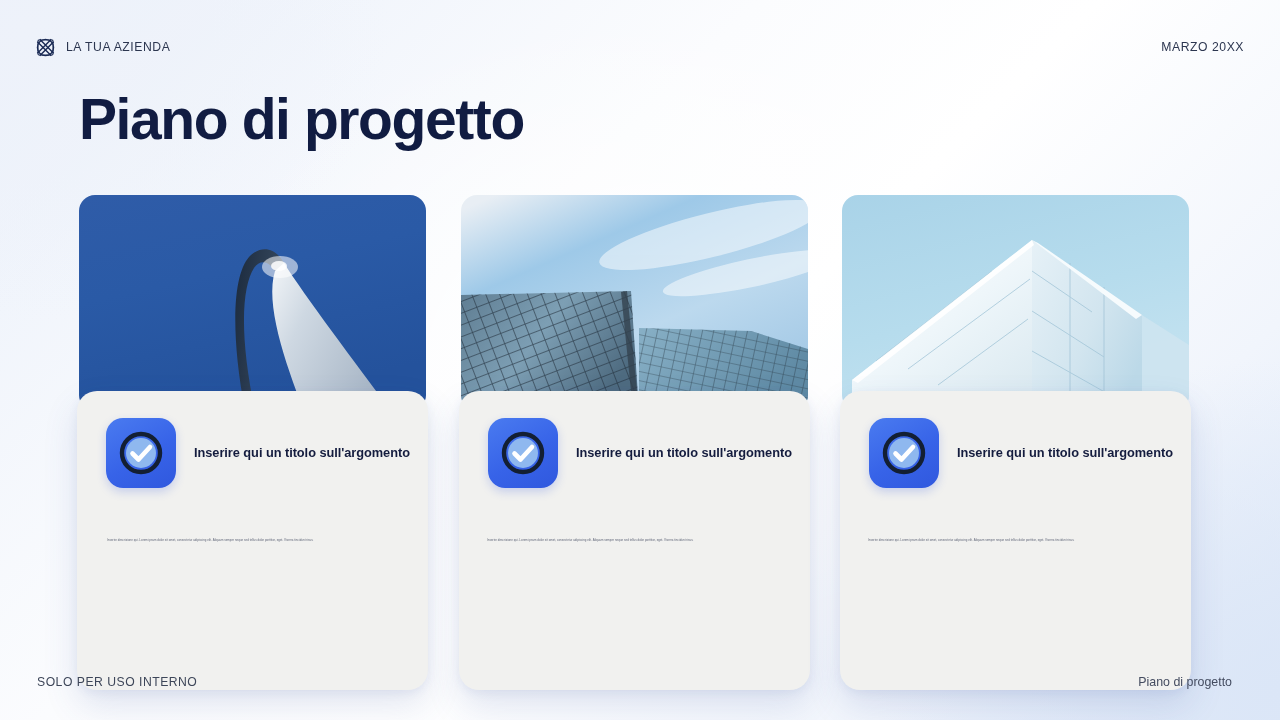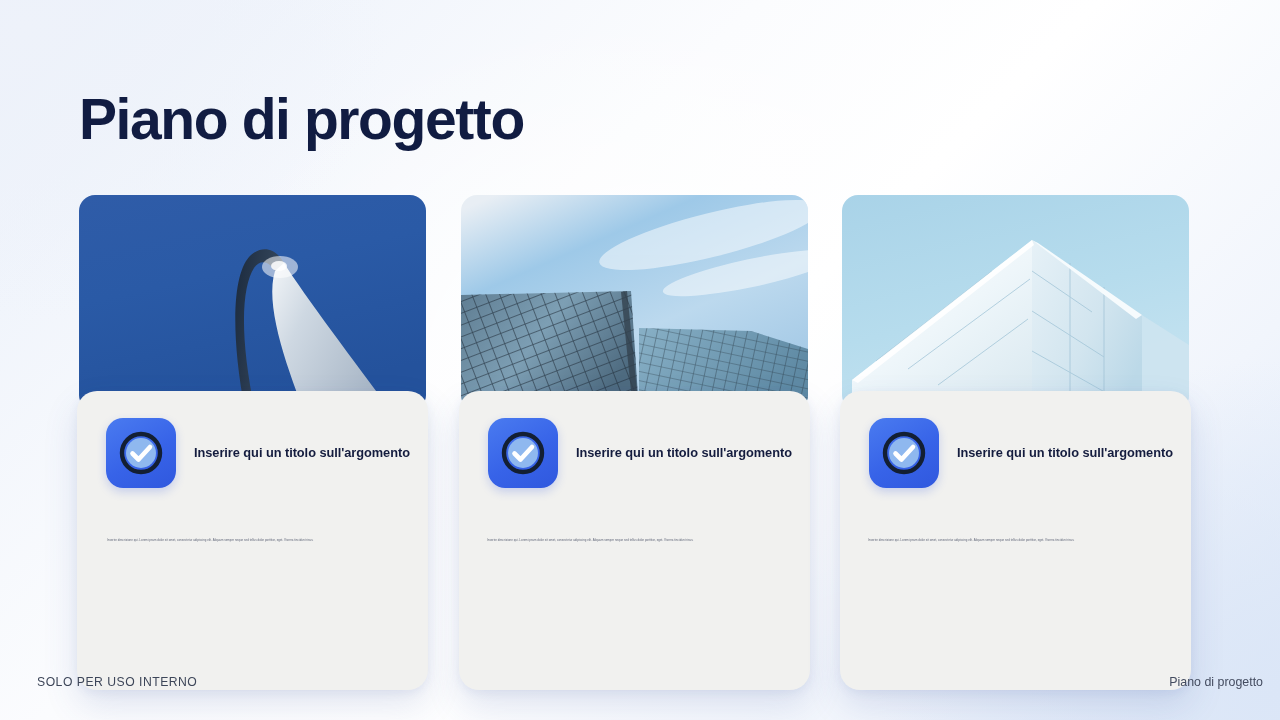--- a/index.html
+++ b/index.html
@@ -118,35 +118,48 @@
   }
   .card-2 .card-body { left:28px; right:28px; }
   .card-3 .card-body { left:28px; right:28px; }
 
   
   .footer {
     position:absolute; left:0; bottom:0;
     width:1280px; height:76px;
     display:flex; align-items:center;
     justify-content:space-between;
-    padding:0 17px 0 37px;
+    padding:0 48px 0 37px;
   }
   .footer-left {
     font-size:12.2px; letter-spacing:0.5px;
     color:#3d4659; font-weight:400;
   }
   .footer-right {
     font-size:12.4px; color:#444c60; font-weight:400;
   }
 </style>
 </head>
 <body>
 
 <div class="slide">
 
+  <div class="header">
+    <div class="brand">
+      <span class="brand-logo">
+        <svg viewBox="0 0 24 24" fill="none" stroke="#1b2b55" stroke-width="1.5">
+          <path d="M6 3.5 L20.5 18 M3.5 6 L18 20.5 M18 3.5 L3.5 18 M20.5 6 L6 20.5"></path>
+          <path d="M3.5 12 A8.5 8.5 0 0 1 12 3.5 A8.5 8.5 0 0 1 20.5 12 A8.5 8.5 0 0 1 12 20.5 A8.5 8.5 0 0 1 3.5 12 Z" stroke-width="1.3"></path>
+          <rect x="4.2" y="4.2" width="15.6" height="15.6" rx="1" stroke-width="1.1"></rect>
+        </svg>
+      </span>
+      <span class="brand-name">LA TUA AZIENDA</span>
+    </div>
+    <div class="header-date">MARZO 20XX</div>
+  </div>
 
   <h1 class="page-title">Piano di progetto</h1>
 
   <div class="cards">
 
     <div class="card card-1">
       <div class="card-photo">
         <svg viewBox="0 0 347 216" preserveAspectRatio="none">
           <defs>
             <linearGradient id="sky1" x1="0" y1="0" x2="0.35" y2="1">

